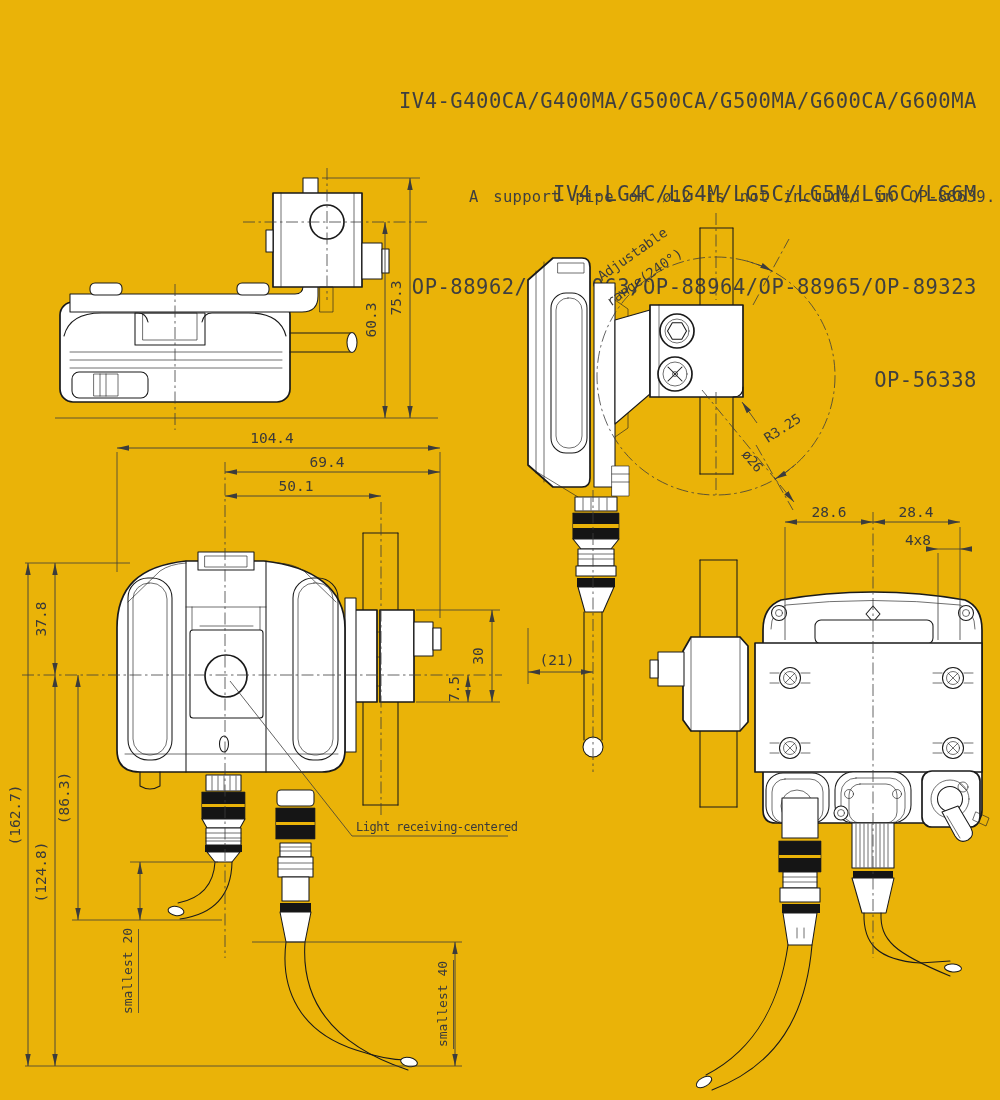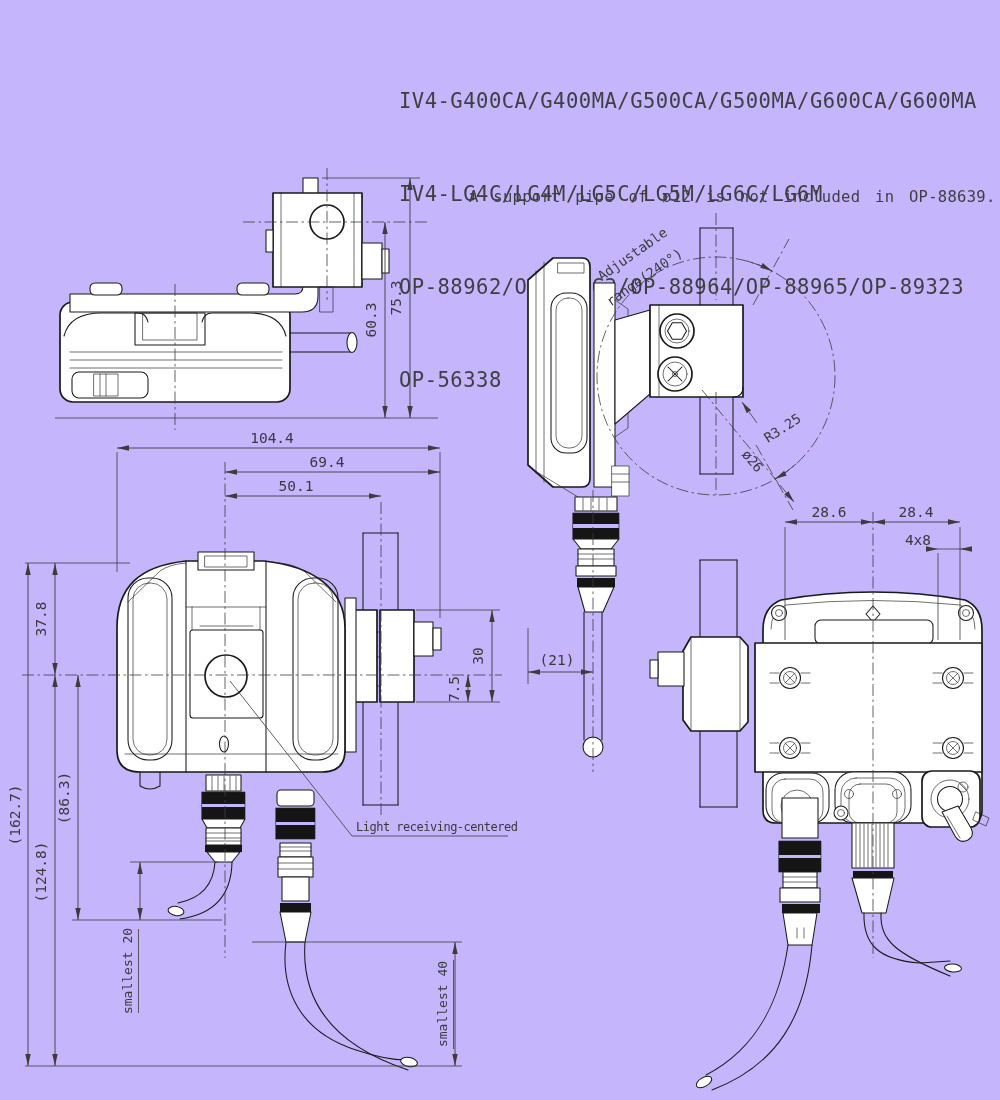--- a/index.html
+++ b/index.html
@@ -1,17 +1,17 @@
 <!DOCTYPE html>
 <html><head>
 <meta charset="utf-8">
 <style>
   html,body{margin:0;padding:0;background:#fff;}
-  #sheet{position:relative;width:1000px;height:1100px;background:#c4b5fd;overflow:hidden;
-         font-family:"DejaVu Sans Mono", monospace;}
+  #sheet{position:relative;width:1000px;height:1100px;background:#eab308;overflow:hidden;
+         font-family:"DejaVu Sans Mono", monospace;text-align:right;}
   #titleblock{position:absolute;left:399px;top:24px;color:#3f3f3f;font-size:20.5px;
               line-height:31px;letter-spacing:0.5px;white-space:pre;}
   #noteline{position:absolute;left:469px;top:188px;color:#3f3f3f;font-size:15.5px;
             word-spacing:5px;letter-spacing:0.3px;white-space:pre;}
   svg{position:absolute;left:0;top:0;}
   .o1{fill:none;stroke:#1a1a1a;stroke-width:1.7;stroke-linejoin:round;stroke-linecap:round;}
   .o2{fill:none;stroke:#1a1a1a;stroke-width:1.05;stroke-linejoin:round;stroke-linecap:round;}
   .o3{fill:none;stroke:#222;stroke-width:0.65;stroke-linejoin:round;stroke-linecap:round;}
   .w{fill:#ffffff;}
   .blk{fill:#151515;stroke:none;}

